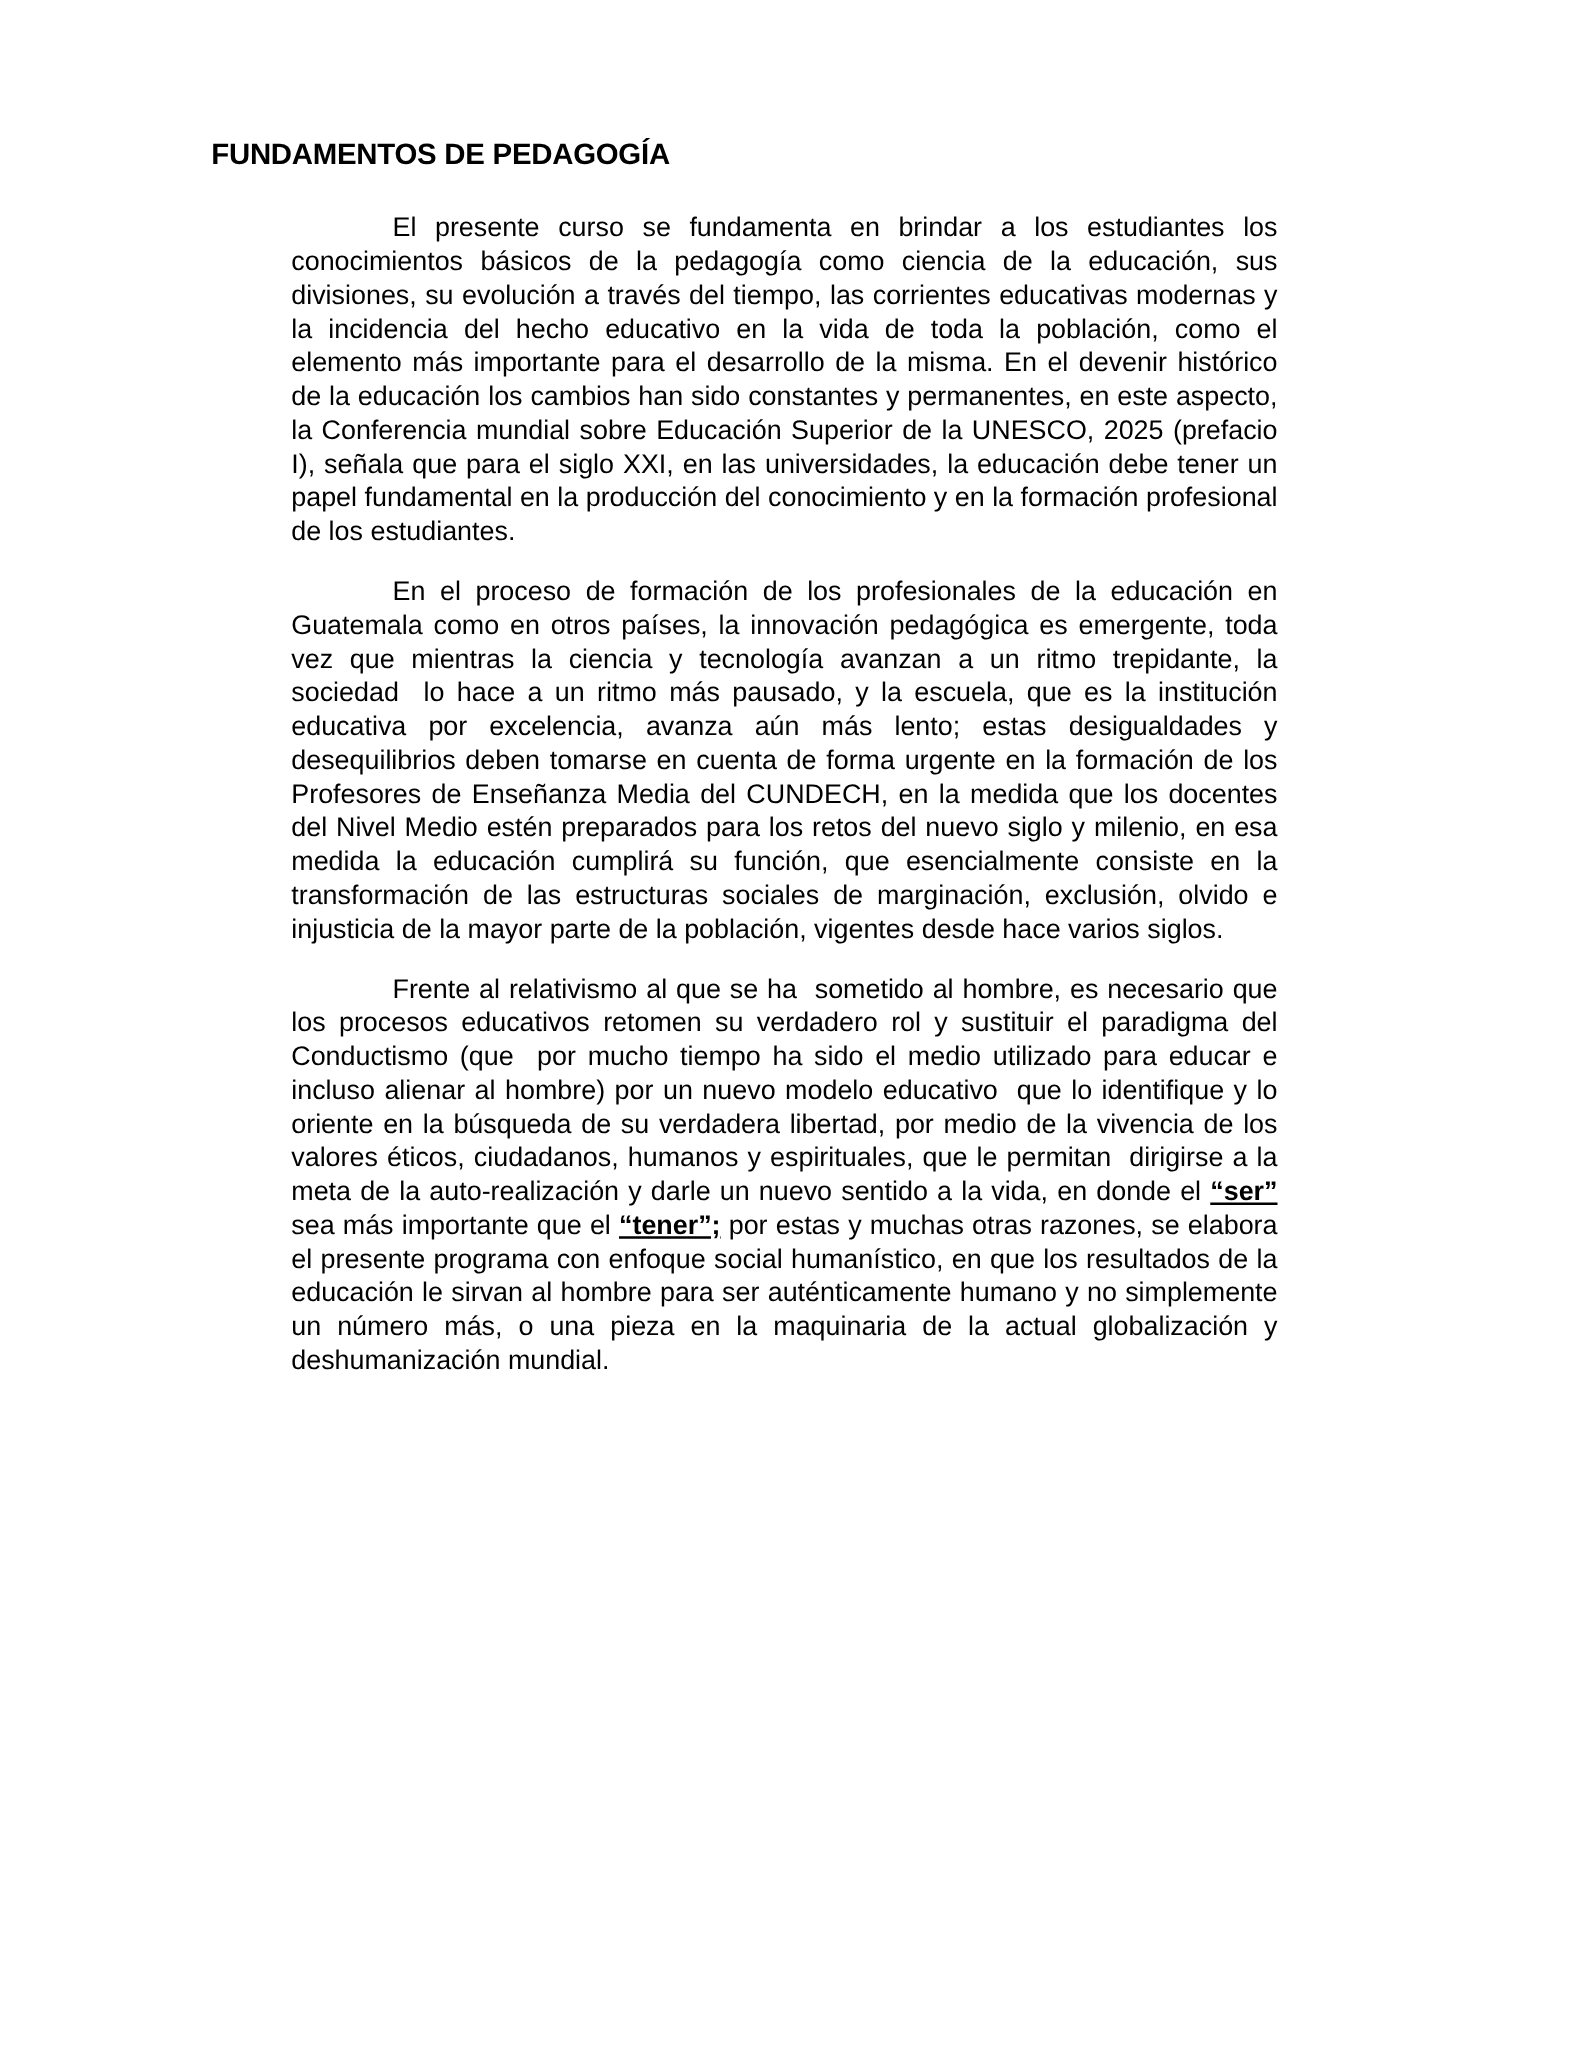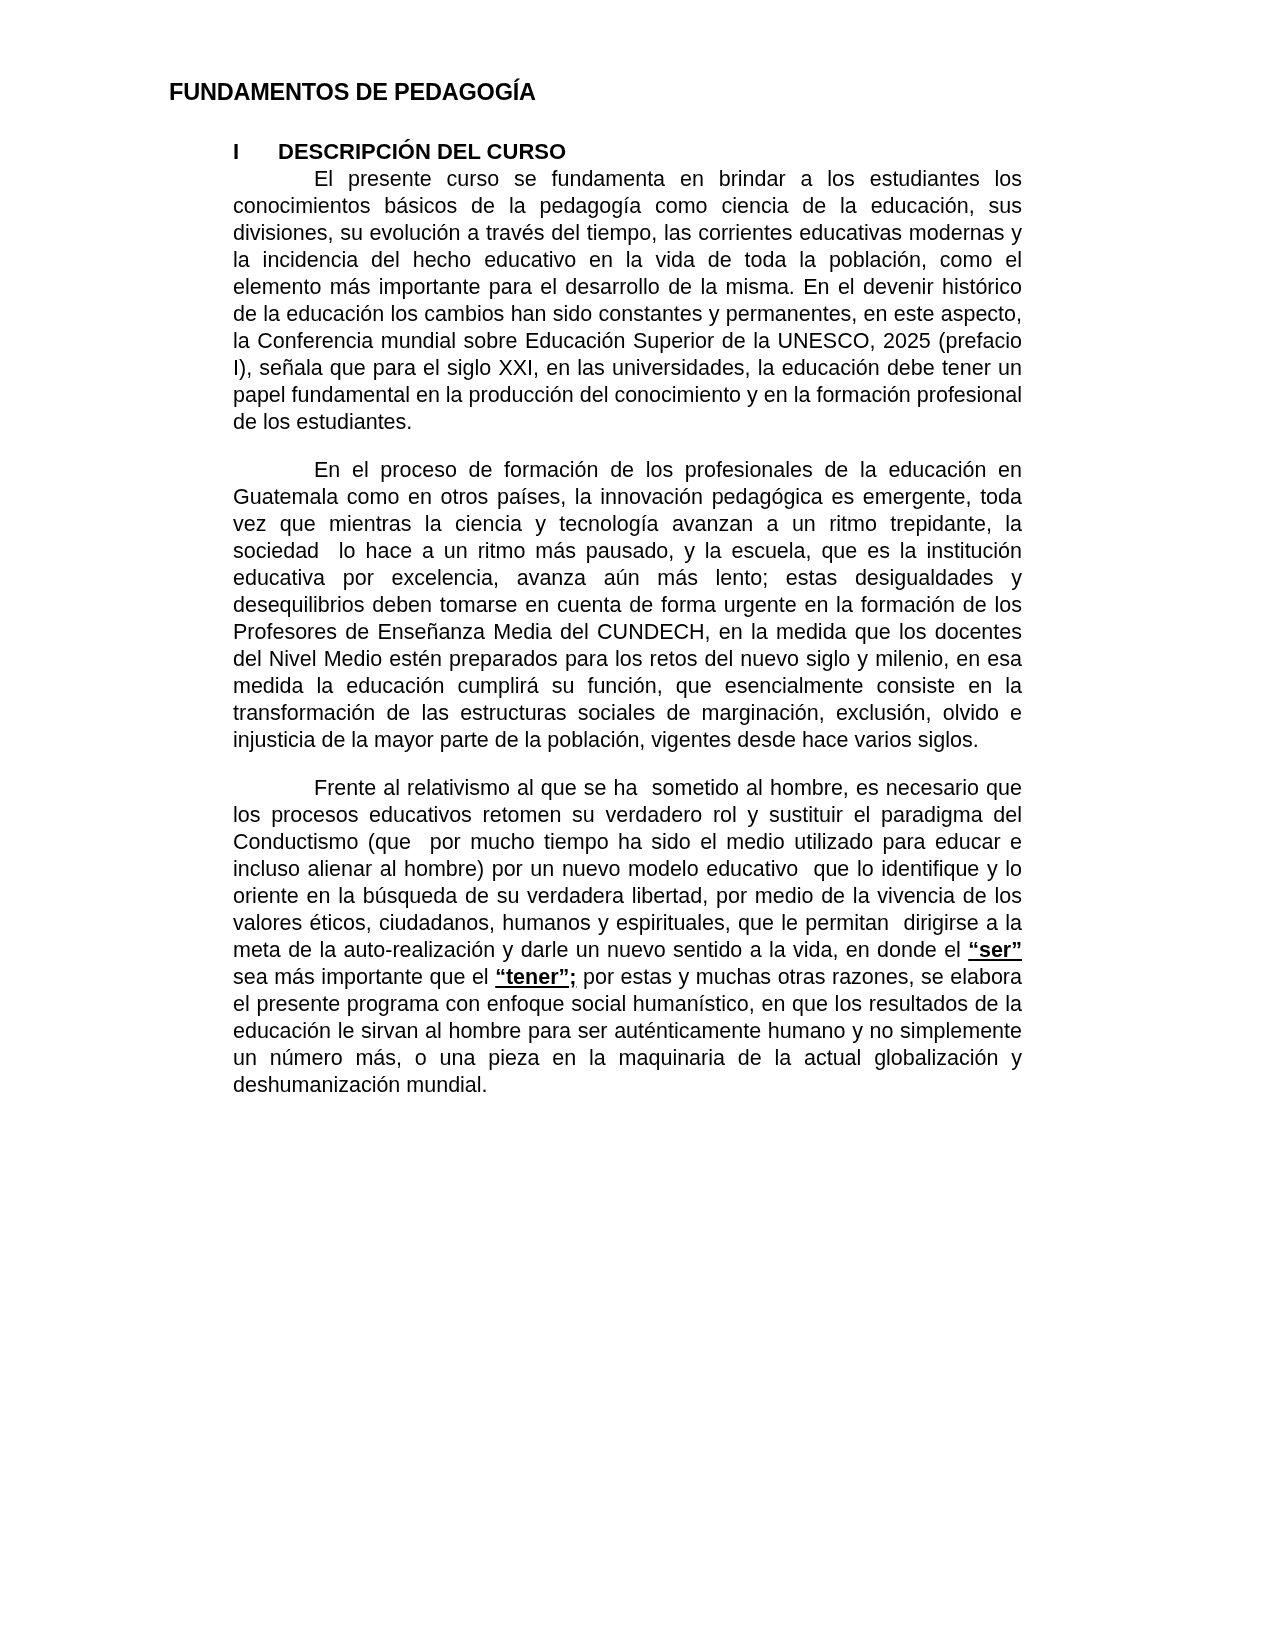--- a/index.html
+++ b/index.html
@@ -6,21 +6,21 @@
     margin: 0;
     padding: 0;
     background: #ffffff;
   }
   .page {
     position: relative;
     width: 1233px;
     height: 1650px;
     background: #ffffff;
     box-sizing: border-box;
-    padding-top: 79px;
+    padding-top: 110px;
     font-family: "Liberation Sans", "DejaVu Sans", sans-serif;
     color: #000000;
     overflow: hidden;
   }
   .doc-title {
     margin: 0 0 32px 169px;
     font-size: 23.5px;
     line-height: 27px;
     font-weight: bold;
     letter-spacing: -0.2px;
@@ -49,23 +49,20 @@
   }
   .para b { font-weight: bold; text-decoration: underline; }
 </style>
 </head>
 <body>
 
 <div class="page">
   <h1 class="doc-title">FUNDAMENTOS DE PEDAGOGÍA</h1>
 
   <div class="body-block">
-    <h2 class="section-heading">
-      <span class="section-number">I</span><span class="section-title">DESCRIPCIÓN DEL CURSO</span>
-    </h2>
 
     <p class="para">El presente curso se fundamenta en brindar a los estudiantes los conocimientos básicos de la pedagogía como ciencia de la educación, sus divisiones, su evolución a través del tiempo, las corrientes educativas modernas y la incidencia del hecho educativo en la vida de toda la población, como el elemento más importante para el desarrollo de la misma. En el devenir histórico de la educación los cambios han sido constantes y permanentes, en este aspecto, la Conferencia mundial sobre Educación Superior de la UNESCO, 2025 (prefacio I), señala que para el siglo XXI, en las universidades, la educación debe tener un papel fundamental en la producción del conocimiento y en la formación profesional de los estudiantes.</p>
 
     <p class="para">En el proceso de formación de los profesionales de la educación en Guatemala como en otros países, la innovación pedagógica es emergente, toda vez que mientras la ciencia y tecnología avanzan a un ritmo trepidante, la sociedad  lo hace a un ritmo más pausado, y la escuela, que es la institución educativa por excelencia, avanza aún más lento; estas desigualdades y desequilibrios deben tomarse en cuenta de forma urgente en la formación de los Profesores de Enseñanza Media del CUNDECH, en la medida que los docentes del Nivel Medio estén preparados para los retos del nuevo siglo y milenio, en esa medida la educación cumplirá su función, que esencialmente consiste en la transformación de las estructuras sociales de marginación, exclusión, olvido e injusticia de la mayor parte de la población, vigentes desde hace varios siglos.</p>
 
     <p class="para">Frente al relativismo al que se ha  sometido al hombre, es necesario que los procesos educativos retomen su verdadero rol y sustituir el paradigma del Conductismo (que  por mucho tiempo ha sido el medio utilizado para educar e incluso alienar al hombre) por un nuevo modelo educativo  que lo identifique y lo oriente en la búsqueda de su verdadera libertad, por medio de la vivencia de los valores éticos, ciudadanos, humanos y espirituales, que le permitan  dirigirse a la meta de la auto-realización y darle un nuevo sentido a la vida, en donde el <b>“ser”</b> sea más importante que el <b>“tener”;</b> por estas y muchas otras razones, se elabora el presente programa con enfoque social humanístico, en que los resultados de la educación le sirvan al hombre para ser auténticamente humano y no simplemente un número más, o una pieza en la maquinaria de la actual globalización y deshumanización mundial.</p>
   </div>
 </div>
 
 </body></html>

